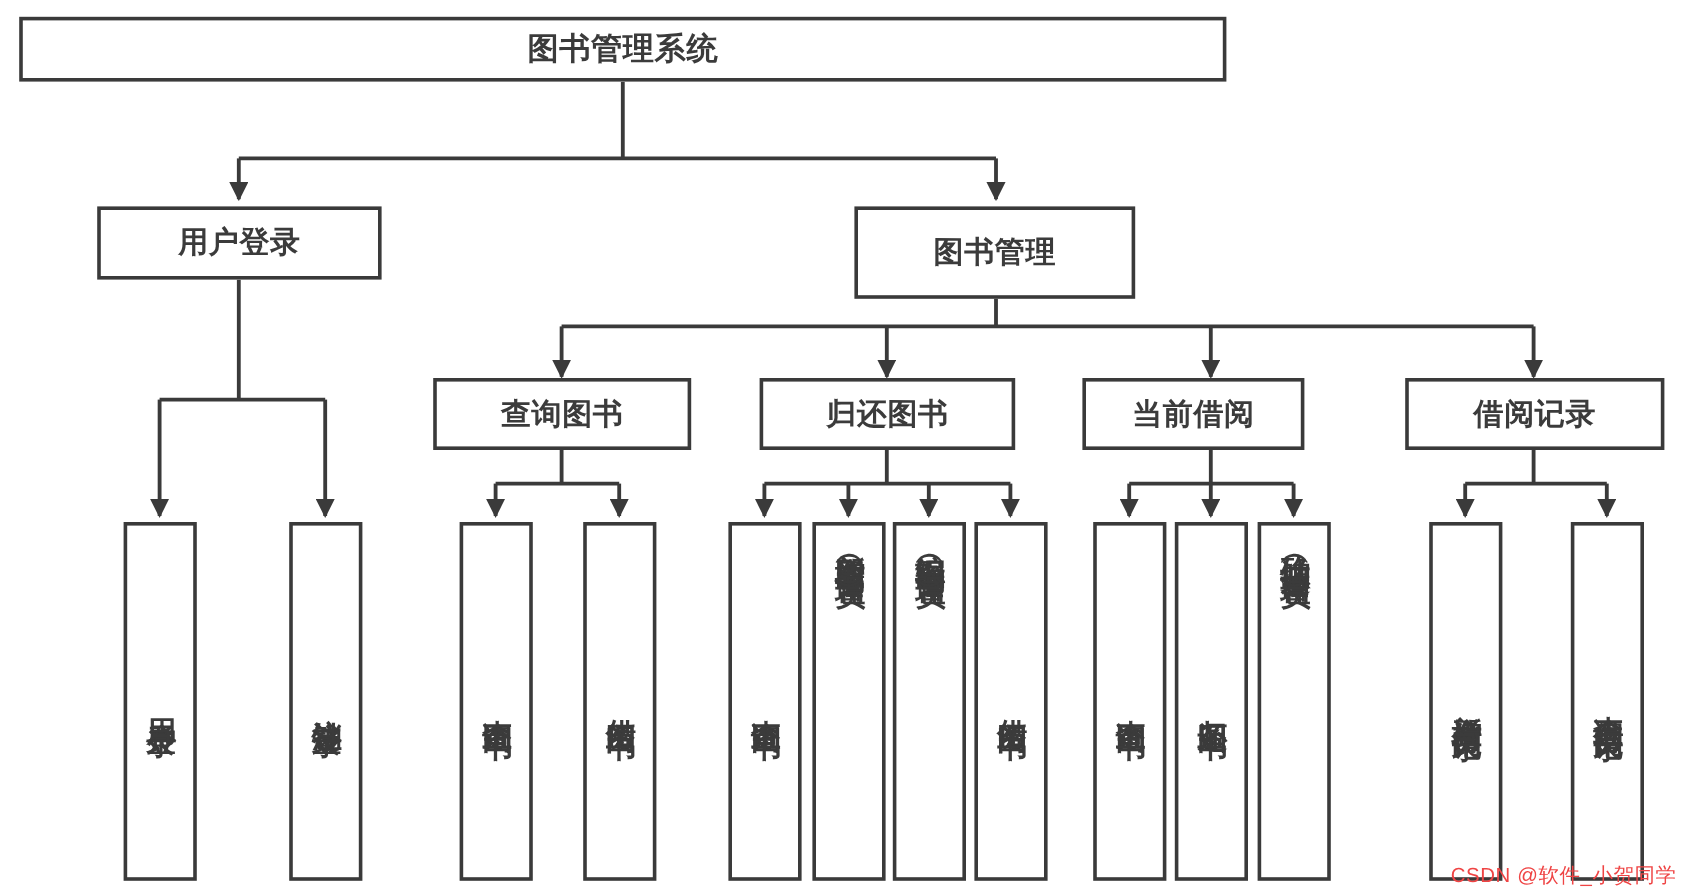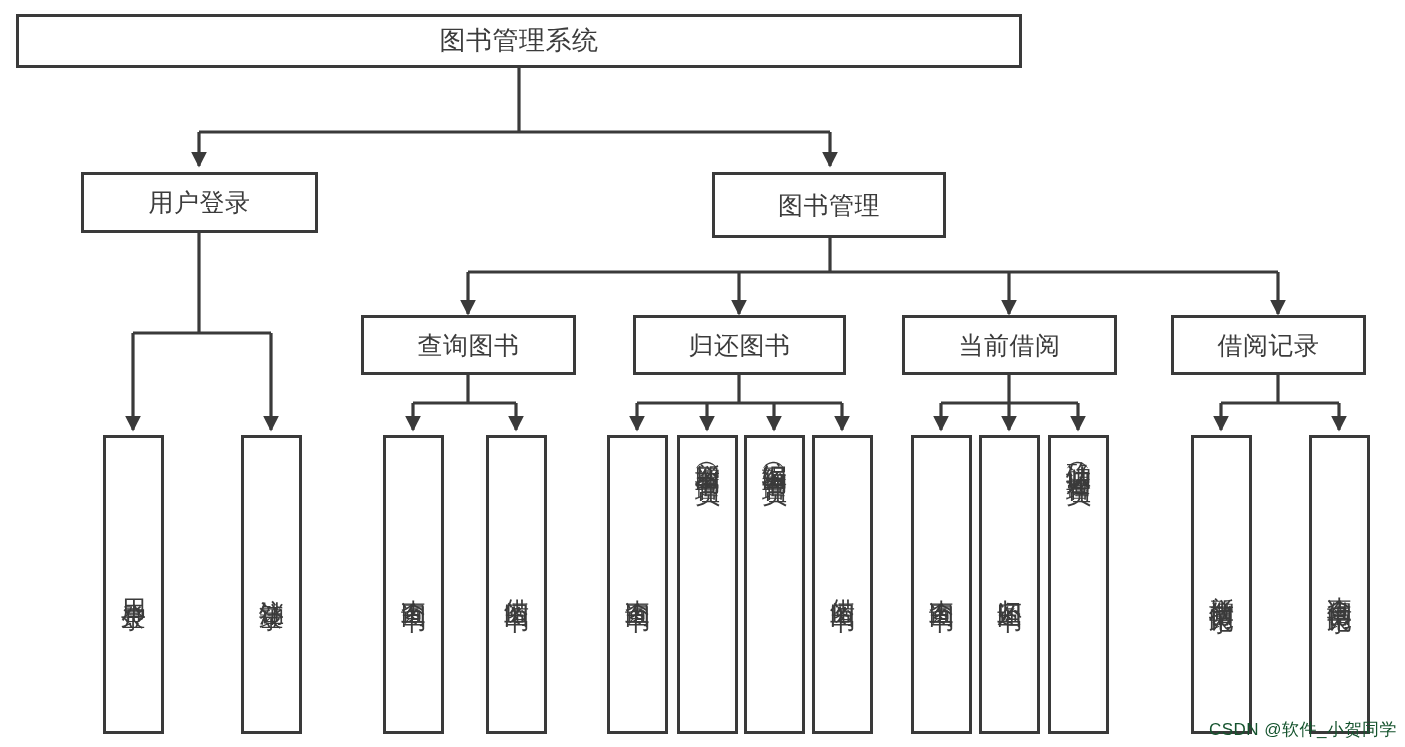--- a/index.html
+++ b/index.html
@@ -29,20 +29,21 @@
   .node {
     position: absolute;
     box-sizing: border-box;
     background: #ffffff;
     border: 3px solid #3a3a3a;
     display: flex;
     align-items: center;
     justify-content: center;
     color: #3b3b3b;
     z-index: 2;
+    font-weight: bold;
   }
   .node-label {
     display: block;
     text-align: center;
     line-height: 1.22;
     white-space: nowrap;
     color: #3b3b3b;
   }
   
   .node.horizontal .node-label {
@@ -68,21 +69,21 @@
   }
   .node.vertical.centered {
     align-items: center;
     padding-top: 0;
   }
   .watermark {
     position: absolute;
     right: 8px;
     bottom: 6px;
     font-size: 17px;
-    color: #14532d;
+    color: #ef4444;
     letter-spacing: 0.5px;
     z-index: 5;
     white-space: nowrap;
   }
 </style>
 </head>
 <body>
 
 <div id="diagram-root">
 
@@ -137,37 +138,37 @@
   </svg>
 
   <div class="node horizontal root" style="left:16px; top:14px; width:1006px; height:54px;">
     <span class="node-label">图书管理系统</span>
   </div>
 
   <div class="node horizontal" style="left:81px; top:172px; width:237px; height:61px;">
     <span class="node-label">用户登录</span>
   </div>
 
-  <div class="node horizontal" style="left:712px; top:172px; width:234px; height:66px;">
+  <div class="node horizontal" style="left:712px; top:172px; width:234px; height:77px;">
     <span class="node-label">图书管理</span>
   </div>
 
   <div class="node horizontal" style="left:361px; top:315px; width:215px; height:60px;">
     <span class="node-label">查询图书</span>
   </div>
 
   <div class="node horizontal" style="left:633px; top:315px; width:213px; height:60px;">
     <span class="node-label">归还图书</span>
   </div>
 
-  <div class="node horizontal" style="left:902px; top:315px; width:215px; height:60px;">
+  <div class="node horizontal" style="left:902px; top:315px; width:185px; height:60px;">
     <span class="node-label">当前借阅</span>
   </div>
 
-  <div class="node horizontal" style="left:1171px; top:315px; width:195px; height:60px;">
+  <div class="node horizontal" style="left:1171px; top:315px; width:216px; height:60px;">
     <span class="node-label">借阅记录</span>
   </div>
 
   <div class="node vertical centered" style="left:103px; top:435px; width:61px; height:299px;">
     <span class="node-label">用户登录</span>
   </div>
 
   <div class="node vertical centered" style="left:241px; top:435px; width:61px; height:299px;">
     <span class="node-label">注销登录</span>
   </div>

